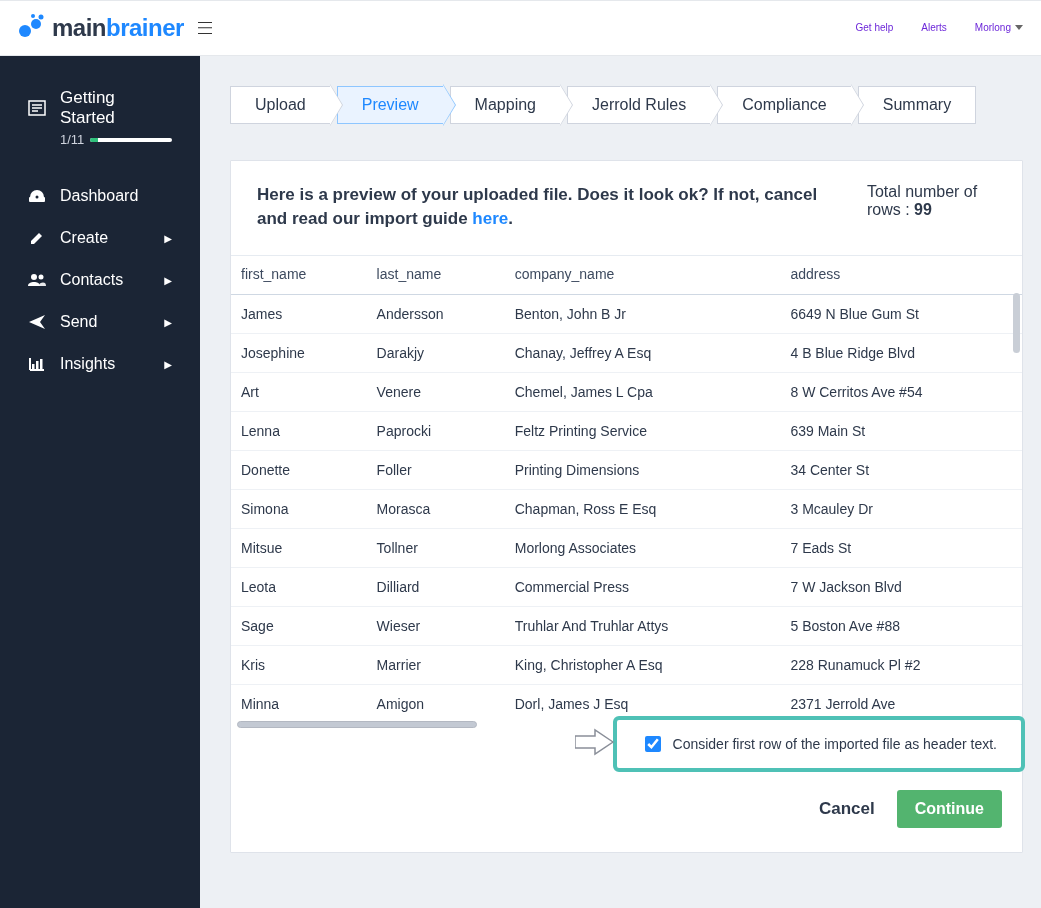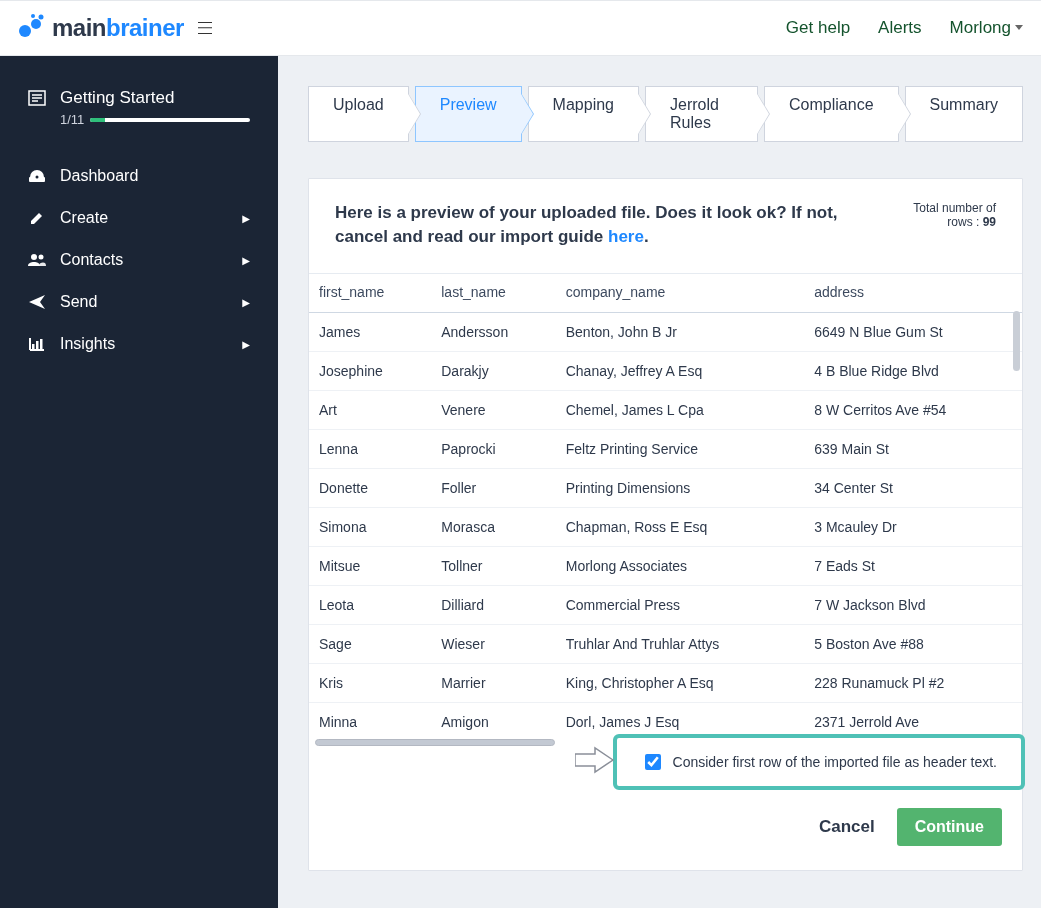--- a/index.html
+++ b/index.html
@@ -4,26 +4,26 @@
 <style>
   * { box-sizing: border-box; margin: 0; padding: 0; }
   body { font-family: -apple-system, "Helvetica Neue", Arial, sans-serif; background: #edf0f4; color: #2e394b; width: 1041px; height: 908px; overflow: hidden; }
   .topbar { height: 56px; background: #fff; border-bottom: 1px solid #e5e8ec; display: flex; align-items: center; padding: 0 18px; position: relative; }
   .topbar-border-top { position:absolute; top:0; left:0; right:0; height:1px; background:#e5e8ec;}
   .logo { display: flex; align-items: center; gap: 6px; }
   .logo-dots { display:inline-block; }
   .logo-text { font-size: 24px; font-weight: 700; letter-spacing: -0.5px; }
   .hamburger { margin-left: 14px; cursor: pointer; width: 14px; height: 12px; border-top: 1.5px solid #333; border-bottom: 1.5px solid #333; position: relative; }
   .hamburger::after { content:""; position:absolute; top:50%; left:0; right:0; height:1.5px; background:#333; transform:translateY(-50%); }
-  .top-right { margin-left: auto; display: flex; align-items: center; gap: 28px; font-size: 17px; color:#14532d;text-align:center; }
+  .top-right { margin-left: auto; display: flex; align-items: center; gap: 28px; font-size: 10px; color:#6d28d9;text-align:center; }
   .top-right .user { display:flex; align-items:center; gap:4px; }
   .caret-down { width:0; height:0; border-left:4px solid transparent; border-right:4px solid transparent; border-top:5px solid #666; display:inline-block; }
 
   .layout { display:flex; height:calc(908px - 56px); }
-  .sidebar { width: 278px; background:#1b2535; color:#fff; padding-top:22px; flex-shrink:0; }
+  .sidebar { width: 200px; background:#1b2535; color:#fff; padding-top:22px; flex-shrink:0; }
   .nav-item { display:flex; align-items:center; gap:14px; padding:12px 28px; font-size:16px; cursor:pointer; position:relative; }
   .nav-icon { width:18px; display:flex; justify-content:center; color:#fff; }
   .nav-item .chev { margin-left:auto; font-size:10px; color:#fff; }
   .getting-started { display:block; padding:10px 28px 10px 28px; }
   .gs-row { display:flex; align-items:center; gap:14px; }
   .gs-title { font-size:17px; }
   .gs-sub { font-size:13px; color:#cfd4de; margin-left:32px; display:flex; align-items:center; gap:6px; margin-top:4px;}
   .progress-track { flex:1; height:4px; background:#fff; border-radius:2px; position:relative; overflow:hidden; }
   .progress-fill { position:absolute; left:0; top:0; bottom:0; width:9%; background:#2fc07b; }
   .sidebar-sep { height:18px; }
@@ -35,21 +35,21 @@
   .step::after { content:""; position:absolute; right:-12px; top:50%; transform:translateY(-50%); width:0; height:0; border-top:20px solid transparent; border-bottom:20px solid transparent; border-left:12px solid #fff; z-index:2;}
   .step::before { content:""; position:absolute; right:-13px; top:50%; transform:translateY(-50%); width:0; height:0; border-top:21px solid transparent; border-bottom:21px solid transparent; border-left:13px solid #cfd4de; z-index:1;}
   .step.active::after { border-left-color:#eaf3ff; }
   .step.active::before { border-left-color:#8ec6ff; }
   .step:last-child::after, .step:last-child::before { display:none; }
 
   .panel { background:#fff; border:1px solid #dfe3ea; border-radius:1px; padding:0; }
   .panel-head { display:flex; padding:22px 26px 24px; gap:20px; }
   .panel-head-text { font-size:17px; font-weight:700; color:#2e394b; line-height:1.4; max-width:600px; }
   .panel-head-text a { color:#1e88ff; text-decoration:none; }
-  .panel-head-right { margin-left:auto; text-align:right; font-size:12px; color:#2e394b; }
+  .panel-head-right { margin-left:auto; text-align:left; font-size:16px; color:#2e394b; }
   .panel-head-right .num { font-weight:700; }
 
   .table-wrap { position:relative; }
   .table-scroll { overflow-x:auto; max-height:460px; }
   .tbl { width:100%; border-collapse:collapse; font-size:14px; }
   .tbl th { text-align:left; font-weight:400; color:#3d4a5f; padding:10px 10px 12px; border-bottom:1px solid #cfd8e3; border-top:1px solid #e6ebf1; white-space:nowrap; }
   .tbl th:first-child { padding-left:10px; }
   .tbl td { padding:11px 10px; border-bottom:1px solid #eef1f5; white-space:nowrap; color:#2e394b; }
   .tbl td:first-child { padding-left:10px; }
   .vscroll-hint { position:absolute; right:2px; top:38px; width:7px; height:60px; background:#c9ced6; border-radius:4px; }

